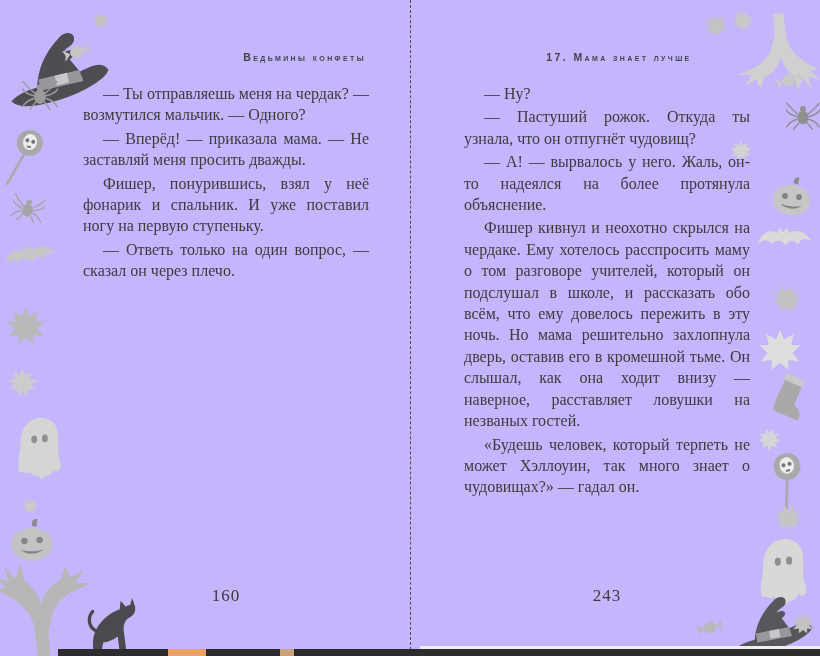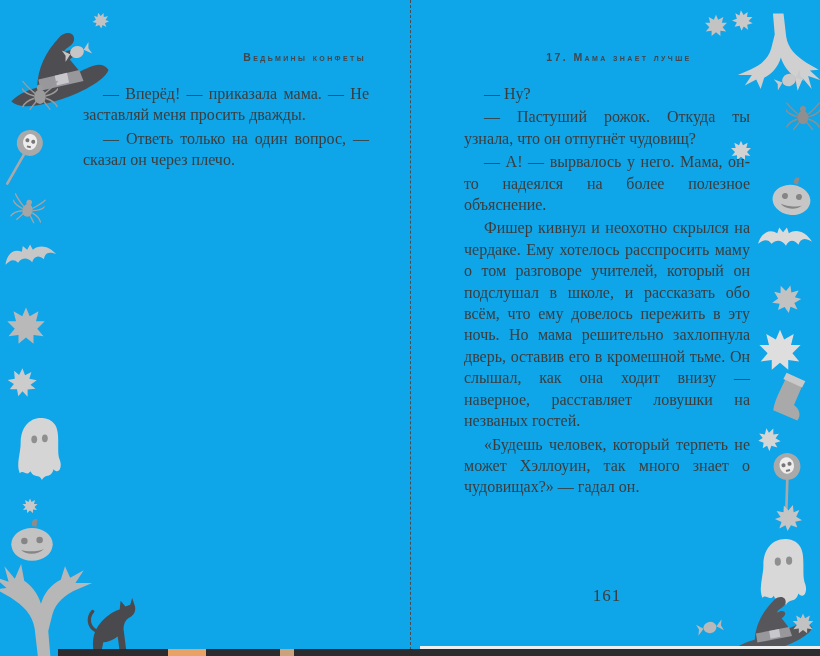--- a/index.html
+++ b/index.html
@@ -1,17 +1,17 @@
 <!DOCTYPE html>
 <html lang="ru"><head>
 <meta charset="utf-8">
 <style>
   html,body { margin:0; padding:0; background:#fff; }
   .spread {
-    position:relative; width:820px; height:656px; background:#0ea5e9;
+    position:relative; width:820px; height:656px; background:#c4b5fd;
     overflow:hidden; font-family:"Liberation Serif", serif;
   }
   .divider {
     position:absolute; left:410px; top:0; bottom:6px; width:0;
     border-left:1.5px dashed #4c4c4c; z-index:1;
   }
   .running-head {
     position:absolute; top:51px; z-index:2;
     font-family:"Liberation Sans", sans-serif;
     font-weight:bold; font-size:10.5px; letter-spacing:2.4px;
@@ -209,32 +209,35 @@
       <use href="#sym-candy"></use>
     </svg>
   <svg class="deco" style="left:792px;top:612px;width:22px;height:22px;color:#c2c2c2">
       <use href="#sym-leaf"></use>
     </svg>
 
   <div class="divider"></div>
 
   <div class="running-head head-left">Ведьмины конфеты</div>
   <div class="body-text col-left">
+    <p>— Ты отправляешь меня на чердак? — возмутился мальчик. — Одного?</p>
     <p>— Вперёд! — приказала мама. — Не заставляй меня просить дважды.</p>
+    <p>Фишер, понурившись, взял у неё фонарик и спальник. И уже поставил ногу на первую ступеньку.</p>
     <p>— Ответь только на один вопрос, — сказал он через плечо.</p>
   </div>
+  <div class="page-num col-left">160</div>
 
   <div class="running-head head-right">17. Мама знает лучше</div>
   <div class="body-text col-right">
     <p>— Ну?</p>
     <p>— Пастуший рожок. Откуда ты узнала, что он отпугнёт чудовищ?</p>
-    <p>— А! — вырвалось у него. Мама, он-то надеялся на более полезное объяснение.</p>
+    <p>— А! — вырвалось у него. Жаль, он-то надеялся на более протянула объяснение.</p>
     <p>Фишер кивнул и неохотно скрылся на чердаке. Ему хотелось расспросить маму о том разговоре учителей, который он подслушал в школе, и рассказать обо всём, что ему довелось пережить в эту ночь. Но мама решительно захлопнула дверь, оставив его в кромешной тьме. Он слышал, как она ходит внизу — наверное, расставляет ловушки на незваных гостей.</p>
     <p>«Будешь человек, который терпеть не может Хэллоуин, так много знает о чудовищах?» — гадал он.</p>
   </div>
-  <div class="page-num col-right">161</div>
+  <div class="page-num col-right">243</div>
 
   <div class="edge-shadow"></div>
   <div class="book-edge"></div>
   <div class="edge-accent" style="left:168px;width:38px;background:#e8a266;"></div>
   <div class="edge-accent" style="left:280px;width:14px;background:#caa27c;"></div>
 
 </div>
 
 </body></html>

